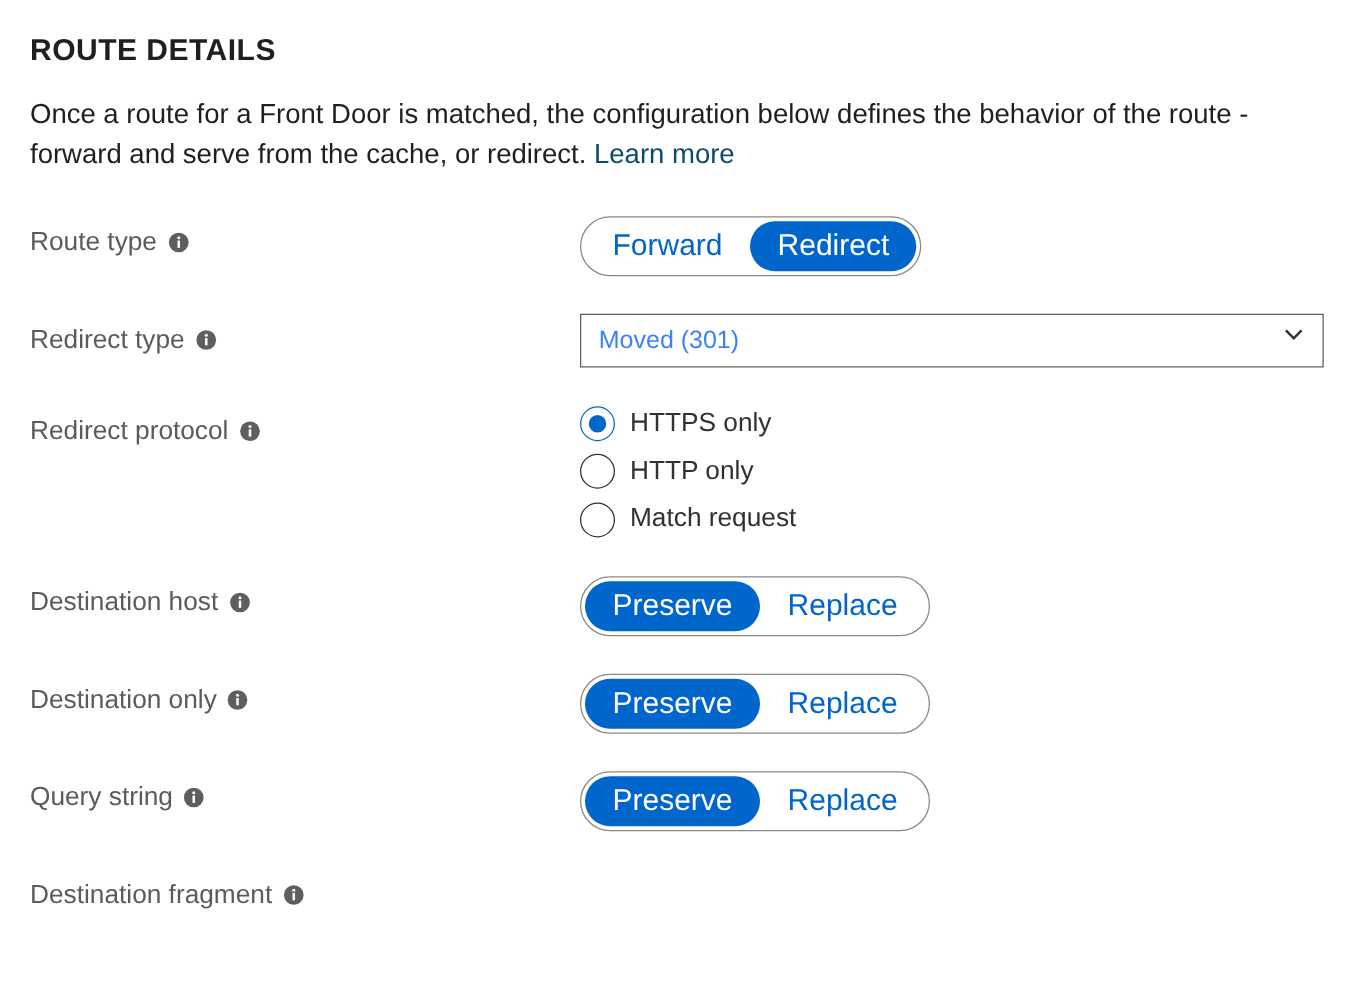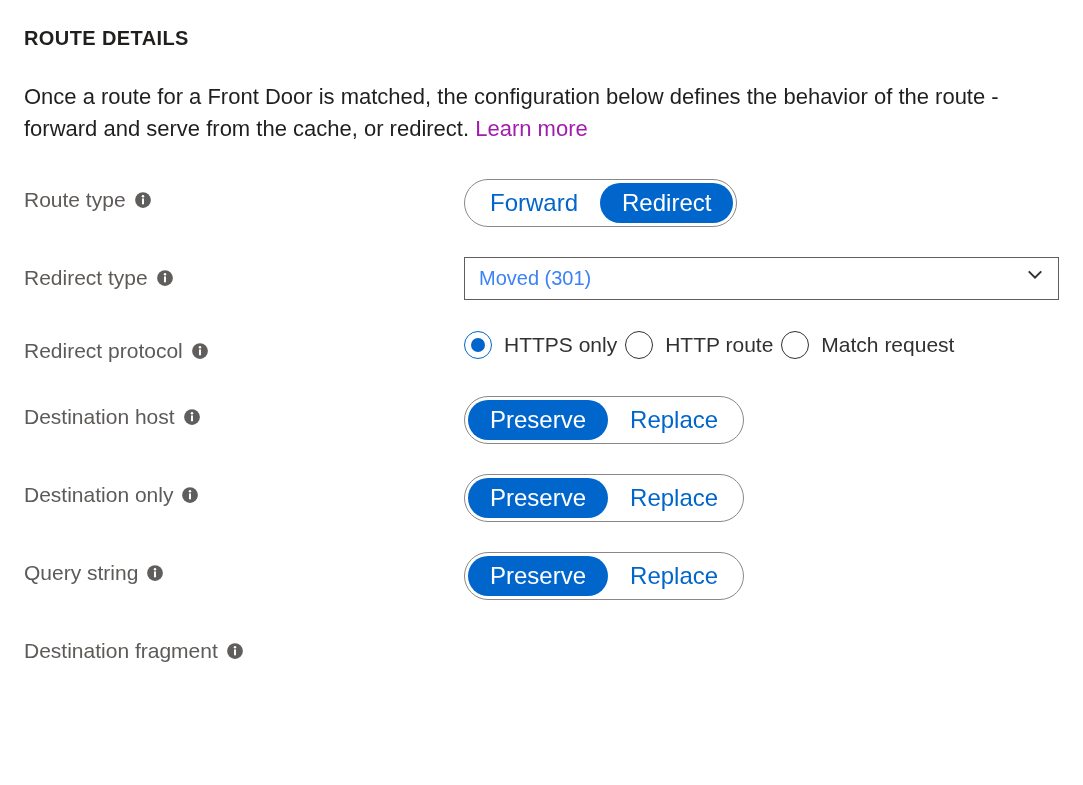--- a/index.html
+++ b/index.html
@@ -6,34 +6,34 @@
   body {
     font-family: "Segoe UI", -apple-system, BlinkMacSystemFont, sans-serif;
     background: #ffffff;
     color: #323130;
     padding: 24px;
     width: 1083px;
     font-size: 20px;
     line-height: 1.45;
   }
   .section-title {
-    font-size: 20px;
+    font-size: 24px;
     font-weight: 700;
     letter-spacing: 0.4px;
-    margin-bottom: 28px;
+    margin-bottom: 16px;
     color: #201f1e;
   }
   .description {
     font-size: 22px;
     color: #201f1e;
     margin-bottom: 34px;
     max-width: 1010px;
   }
   .link {
-    color: #a21caf;
+    color: #0c4a6e;
     text-decoration: none;
     cursor: pointer;
   }
   .form-row {
     display: flex;
     align-items: flex-start;
     margin-bottom: 30px;
   }
   .form-label {
     width: 440px;
@@ -103,21 +103,21 @@
     right: 14px;
     top: 50%;
     transform: translateY(-50%);
     pointer-events: none;
   }
   .select-chevron svg { width: 20px; height: 20px; }
 
   
   .radio-group {
     display: flex;
-    flex-direction: row;
+    flex-direction: column;
     gap: 8px;
   }
   .radio-item {
     display: flex;
     align-items: center;
     gap: 12px;
     cursor: pointer;
     font-size: 21px;
     color: #323130;
   }
@@ -228,21 +228,21 @@
         <label class="radio-item selected">
           <span class="radio-outer">
               <span class="radio-inner"></span>
             </span>
           <span>HTTPS only</span>
         </label>
         <label class="radio-item">
           <span class="radio-outer">
               <span class="radio-inner"></span>
             </span>
-          <span>HTTP route</span>
+          <span>HTTP only</span>
         </label>
         <label class="radio-item">
           <span class="radio-outer">
               <span class="radio-inner"></span>
             </span>
           <span>Match request</span>
         </label>
       </div>
     </div>
   </div>

